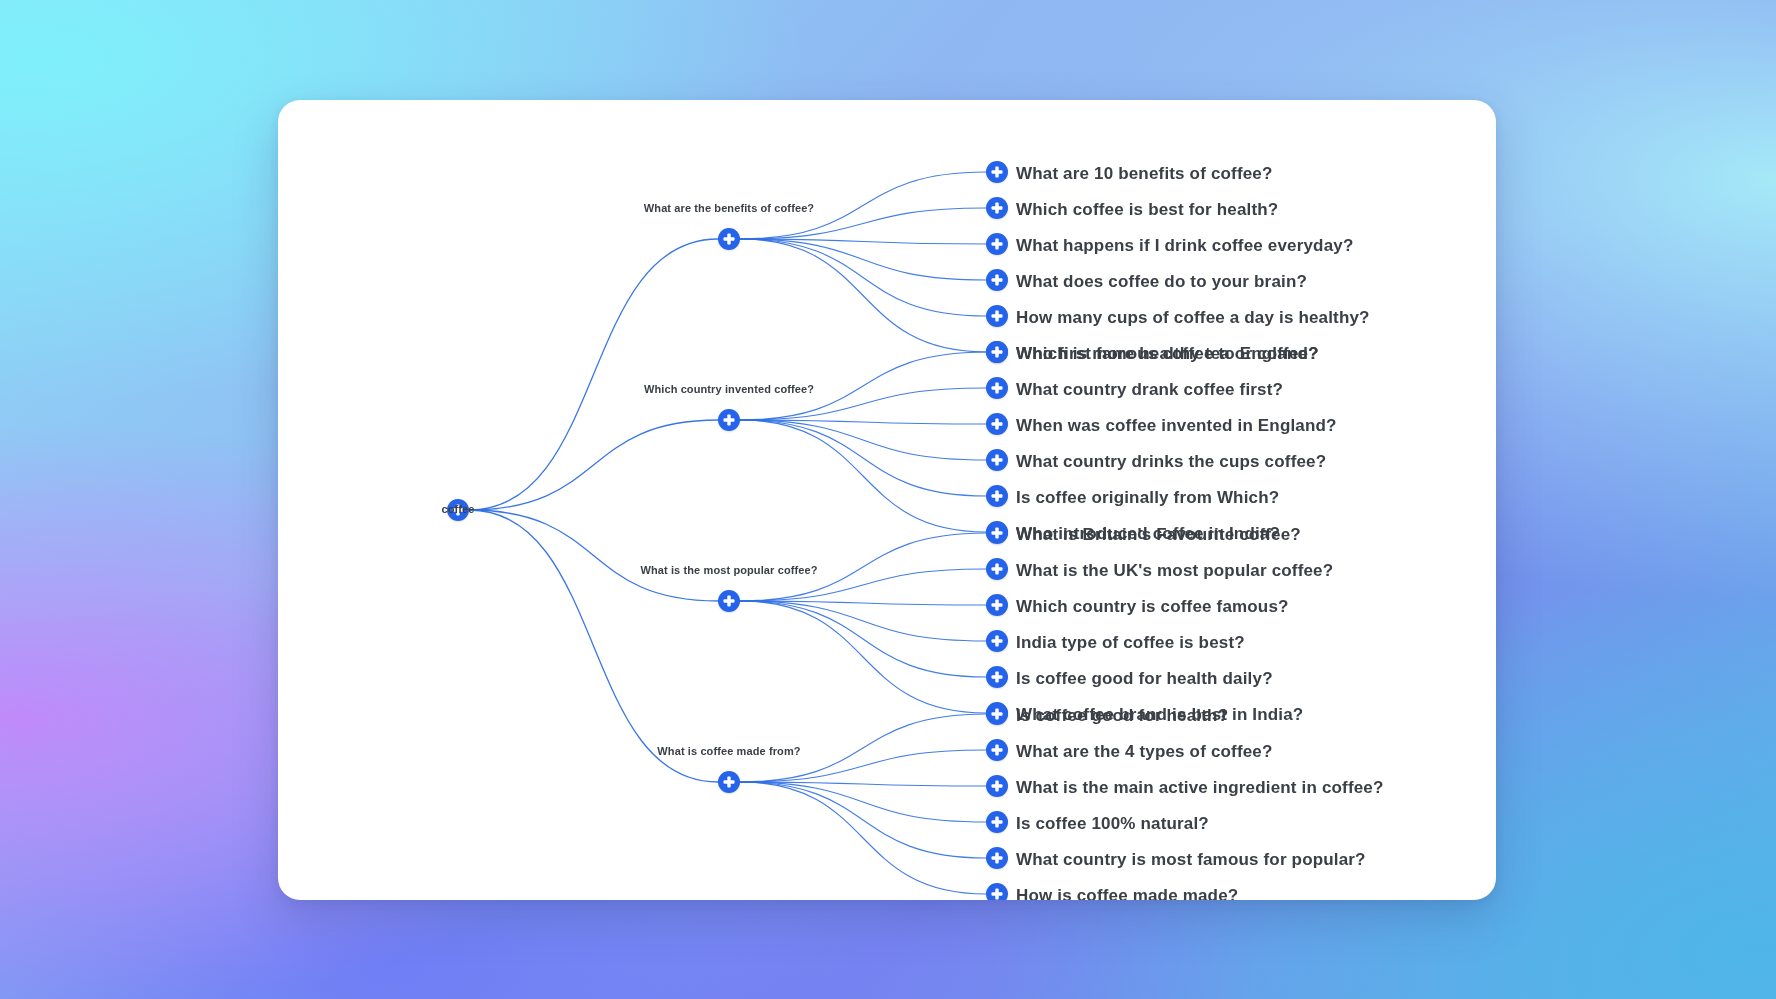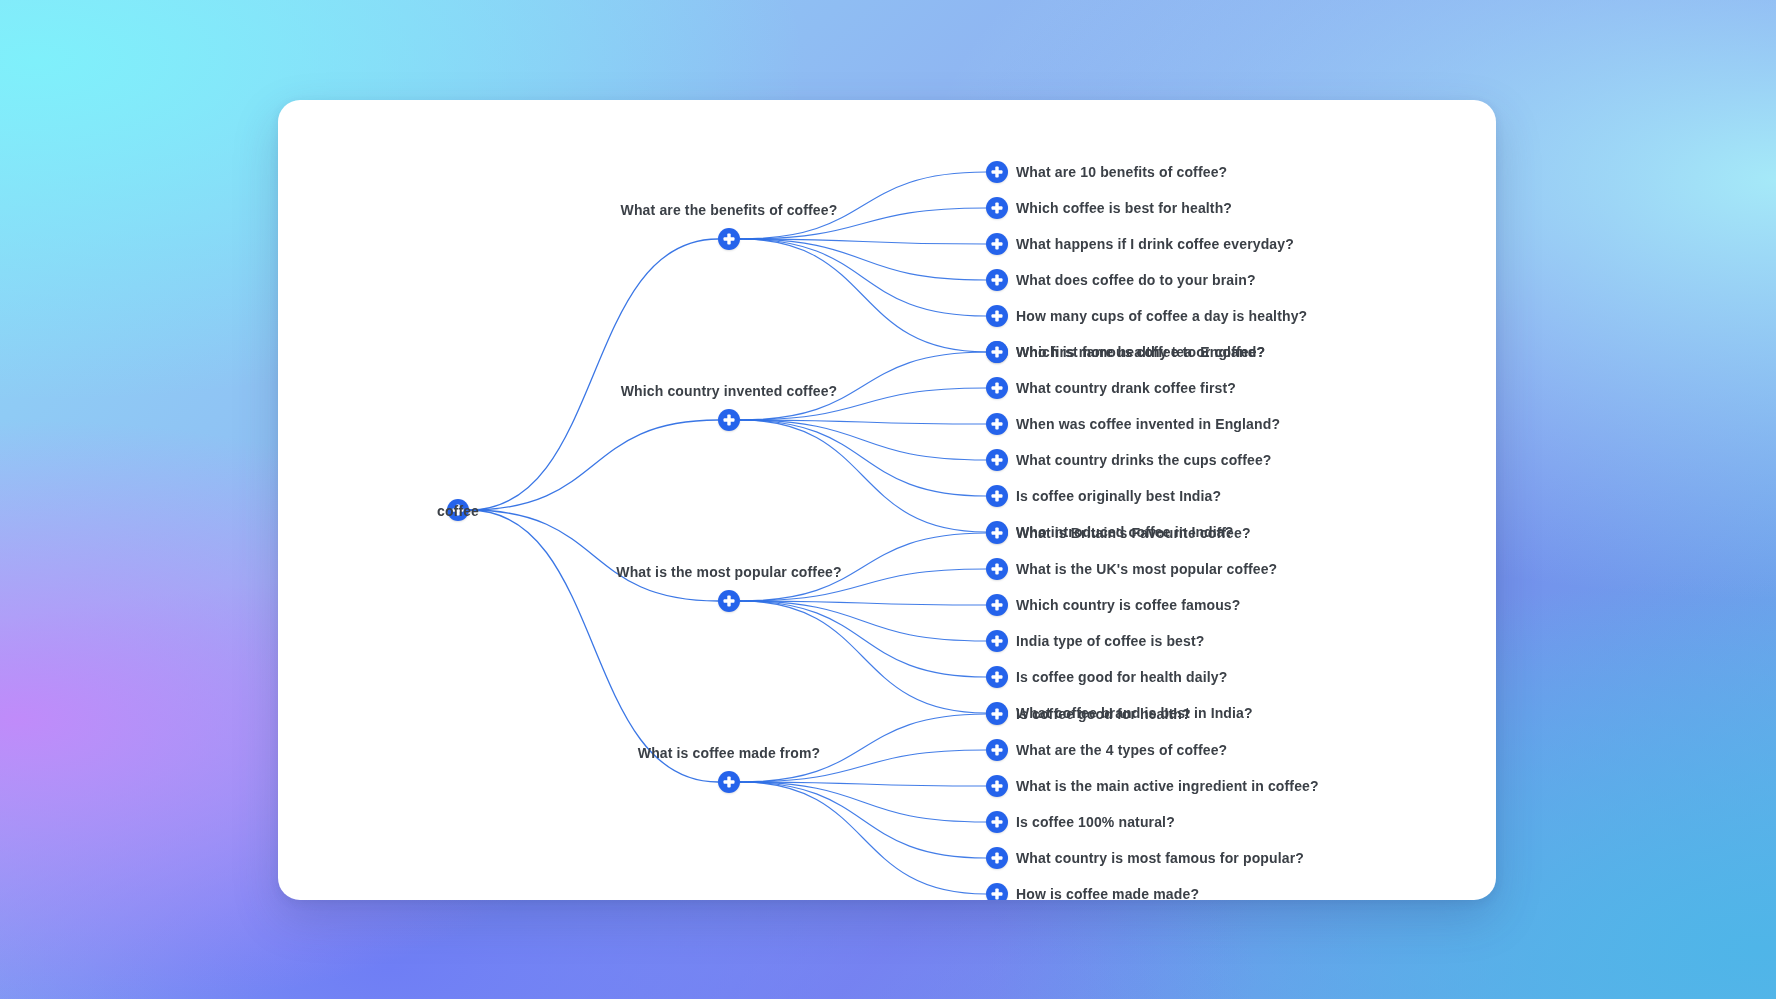--- a/index.html
+++ b/index.html
@@ -80,21 +80,21 @@
     display: block;
     box-shadow: 0 1px 2px rgba(0,0,0,0.12);
   }
   .node-btn svg { display: block; }
 
   .node-label {
     position: absolute;
     white-space: nowrap;
     color: #3a3f४7;
     color: #3b4047;
-    font-size: 14px;
+    font-size: 11px;
     font-weight: 600;
     letter-spacing: 0.01em;
     line-height: 1;
   }
 
   
   .label-above {
     left: 0;
     top: -36px;
     transform: translateX(-50%);
@@ -103,21 +103,21 @@
   .label-root {
     top: -34px;
     font-weight: 600;
     margin-top: 28px;
   }
   
   .label-right {
     left: 19px;
     top: -7px;
     font-weight: 600;
-    font-size: 14px;
+    font-size: 17px;
     text-align: right;
   }
 </style>
 </head>
 <body>
 
 <div id="app">
 
   <div id="canvas-card">
     <svg id="map-svg" viewBox="0 0 1218 800" preserveAspectRatio="none" aria-hidden="true">
@@ -268,21 +268,21 @@
           </button>
           <span class="node-label label-right">What country drinks the cups coffee?</span>
         </div>
         <div class="node" style="left: 719px; top: 396px;">
           <button class="node-btn">
             <svg width="22" height="22" viewBox="0 0 22 22">
               <rect x="5.5" y="9.295" width="11" height="3.41" rx="0.9548000000000001" fill="#ffffff"></rect>
               <rect x="9.295" y="5.5" width="3.41" height="11" rx="0.9548000000000001" fill="#ffffff"></rect>
             </svg>
           </button>
-          <span class="node-label label-right">Is coffee originally best India?</span>
+          <span class="node-label label-right">Is coffee originally from Which?</span>
         </div>
         <div class="node" style="left: 719px; top: 432px;">
           <button class="node-btn">
             <svg width="22" height="22" viewBox="0 0 22 22">
               <rect x="5.5" y="9.295" width="11" height="3.41" rx="0.9548000000000001" fill="#ffffff"></rect>
               <rect x="9.295" y="5.5" width="3.41" height="11" rx="0.9548000000000001" fill="#ffffff"></rect>
             </svg>
           </button>
           <span class="node-label label-right">Who introduced coffee in India?</span>
         </div>

